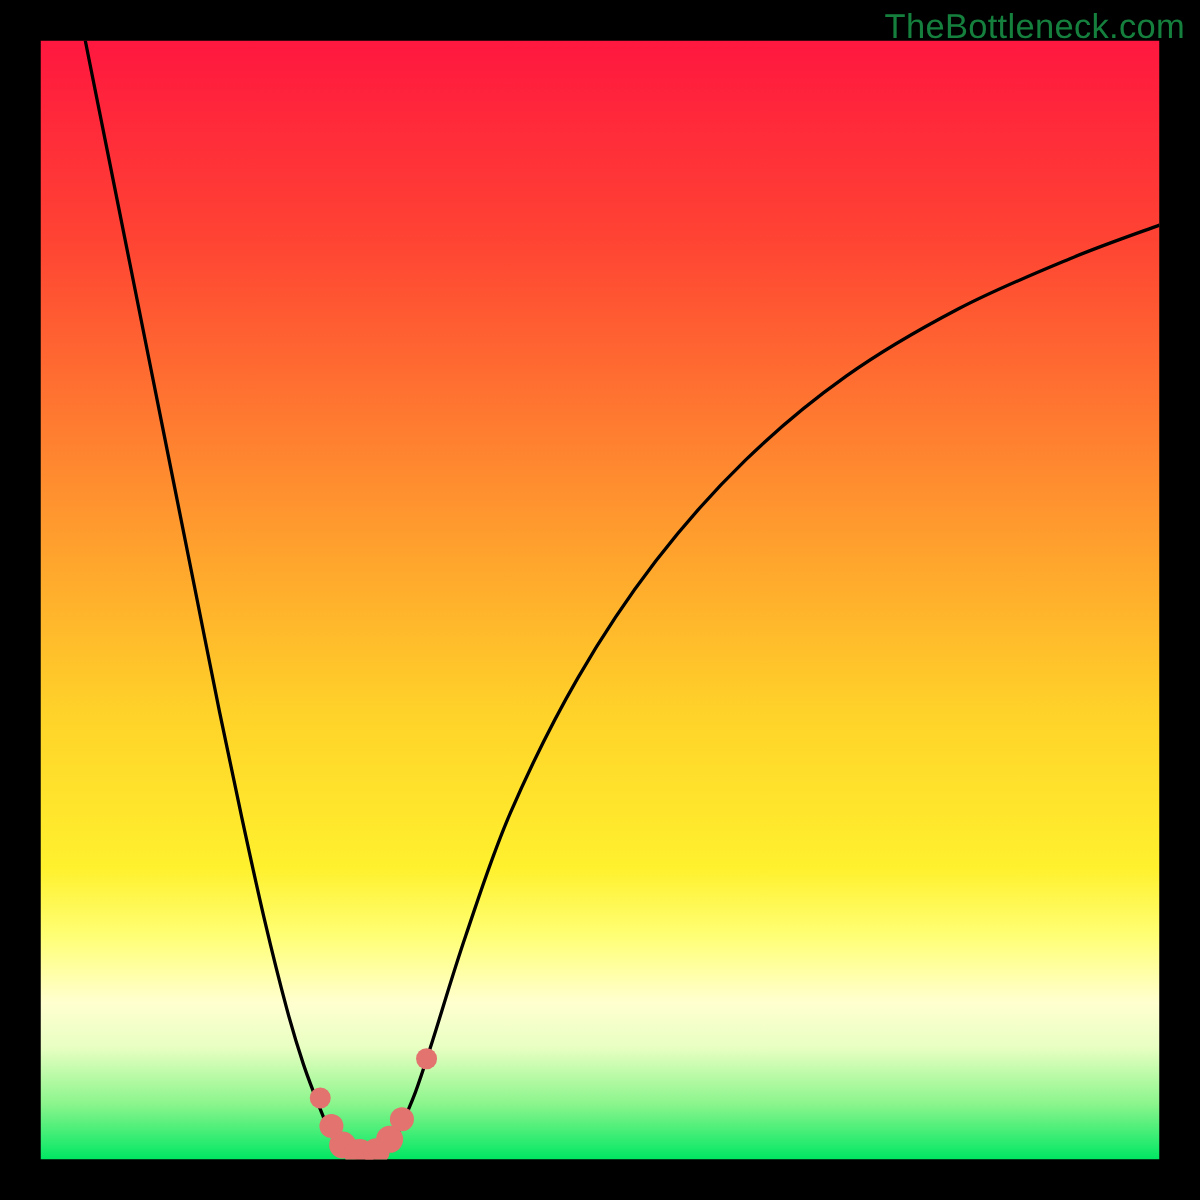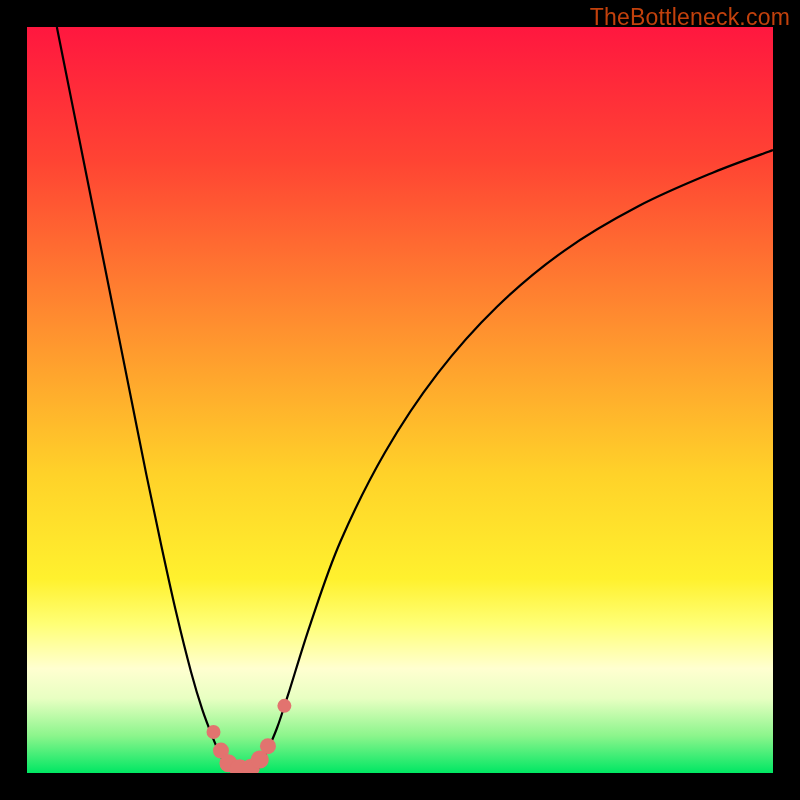--- a/index.html
+++ b/index.html
@@ -24,21 +24,21 @@
     left: 27px;
     top: 27px;
     width: 746px;
     height: 746px;
     
   }
   .watermark {
     position: absolute;
     top: 4px;
     right: 10px;
-    color: #c2410c;
+    color: #15803d;
     font-size: 23px;
     font-weight: 400;
     letter-spacing: 0.2px;
   }
   svg {
     position: absolute;
     left: 0;
     top: 0;
   }
 </style>

